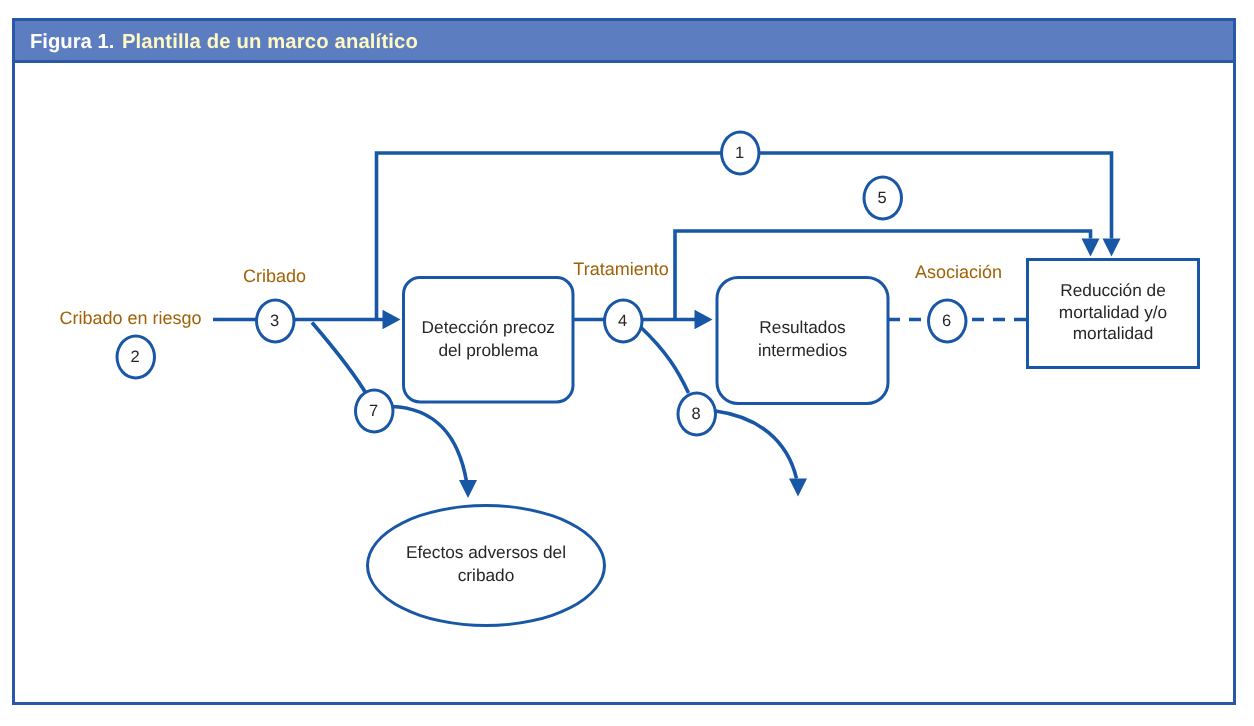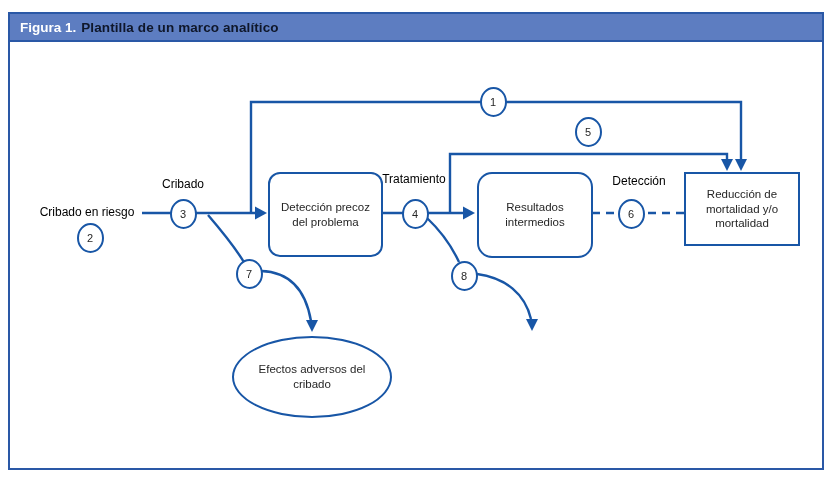--- a/index.html
+++ b/index.html
@@ -6,39 +6,39 @@
   body{font-family:"Liberation Sans","DejaVu Sans",sans-serif;color:#262626;}
   #canvas{position:relative;width:836px;height:484px;background:#ffffff;overflow:hidden;}
 
   
   .figure-frame{position:absolute;left:8px;top:12px;width:816px;height:458px;
     border:2px solid #2A58A6;box-sizing:border-box;background:#ffffff;}
   .figure-header{position:absolute;left:0;top:0;width:100%;height:28px;
     background:#5D7DC1;border-bottom:2px solid #2A58A6;box-sizing:border-box;
     display:flex;align-items:center;padding-left:10px;}
   .figure-header .t-prefix{color:#ffffff;font-weight:700;font-size:13.5px;margin-right:5px;}
-  .figure-header .t-rest{color:#0f172a;font-weight:700;font-size:13.5px;letter-spacing:.1px;}
+  .figure-header .t-rest{color:#fef9c3;font-weight:700;font-size:13.5px;letter-spacing:.1px;}
 
   
   #connectors{position:absolute;left:0;top:0;width:836px;height:484px;}
 
   
   .node-box{position:absolute;background:#ffffff;border:2.5px solid #1856A6;
     box-sizing:border-box;display:flex;align-items:center;justify-content:center;
     text-align:center;font-size:11.5px;line-height:1.3;color:#262626;}
-  .rounded{border-radius:12px;}
+  .rounded{border-radius:12px;margin-top:12px;}
   .node-ellipse{position:absolute;background:#ffffff;border:2.5px solid #1856A6;
     box-sizing:border-box;border-radius:50%;display:flex;align-items:center;
     justify-content:center;text-align:center;font-size:11.5px;line-height:1.3;color:#262626;}
   .marker-circle{position:absolute;width:27px;height:30px;background:#ffffff;
     border:2.5px solid #1856A6;border-radius:50%;box-sizing:border-box;
     display:flex;align-items:center;justify-content:center;
     font-size:11px;color:#262626;}
   .flow-label{position:absolute;transform:translate(-50%,-50%);white-space:nowrap;
-    font-size:12px;color:#000000;background:transparent;}
+    font-size:12px;color:#a16207;background:transparent;}
 </style>
 </head>
 <body>
 
 <div id="canvas">
 
   <div class="figure-frame">
     <div class="figure-header">
       <span class="t-prefix">Figura 1.</span>
       <span class="t-rest">Plantilla de un marco analítico</span>
@@ -79,29 +79,29 @@
   </div>
 
   <div class="node-box rounded" style="left:477px;top:172px;width:116px;height:86px;padding:0 14px;border-radius:15px;">
     <span>Resultados intermedios</span>
   </div>
 
   <div class="node-box" style="left:684px;top:172px;width:116px;height:74px;padding:0 8px;">
     <span>Reducción de mortalidad y/o mortalidad</span>
   </div>
 
-  <div class="node-ellipse" style="left:232px;top:336px;width:160px;height:82px;padding:0 18px;">
+  <div class="node-ellipse" style="left:244px;top:336px;width:160px;height:82px;padding:0 18px;">
     <span>Efectos adversos del cribado</span>
   </div>
 
 
   <div class="flow-label" style="left:87px;top:212px;">Cribado en riesgo</div>
   <div class="flow-label" style="left:183px;top:184px;">Cribado</div>
   <div class="flow-label" style="left:414px;top:179px;">Tratamiento</div>
-  <div class="flow-label" style="left:639px;top:181px;">Detección</div>
+  <div class="flow-label" style="left:639px;top:181px;">Asociación</div>
 
   <div class="marker-circle" style="left:479.5px;top:87px;">
     <span>1</span>
   </div>
   <div class="marker-circle" style="left:76.5px;top:223px;">
     <span>2</span>
   </div>
   <div class="marker-circle" style="left:169.5px;top:199px;">
     <span>3</span>
   </div>

